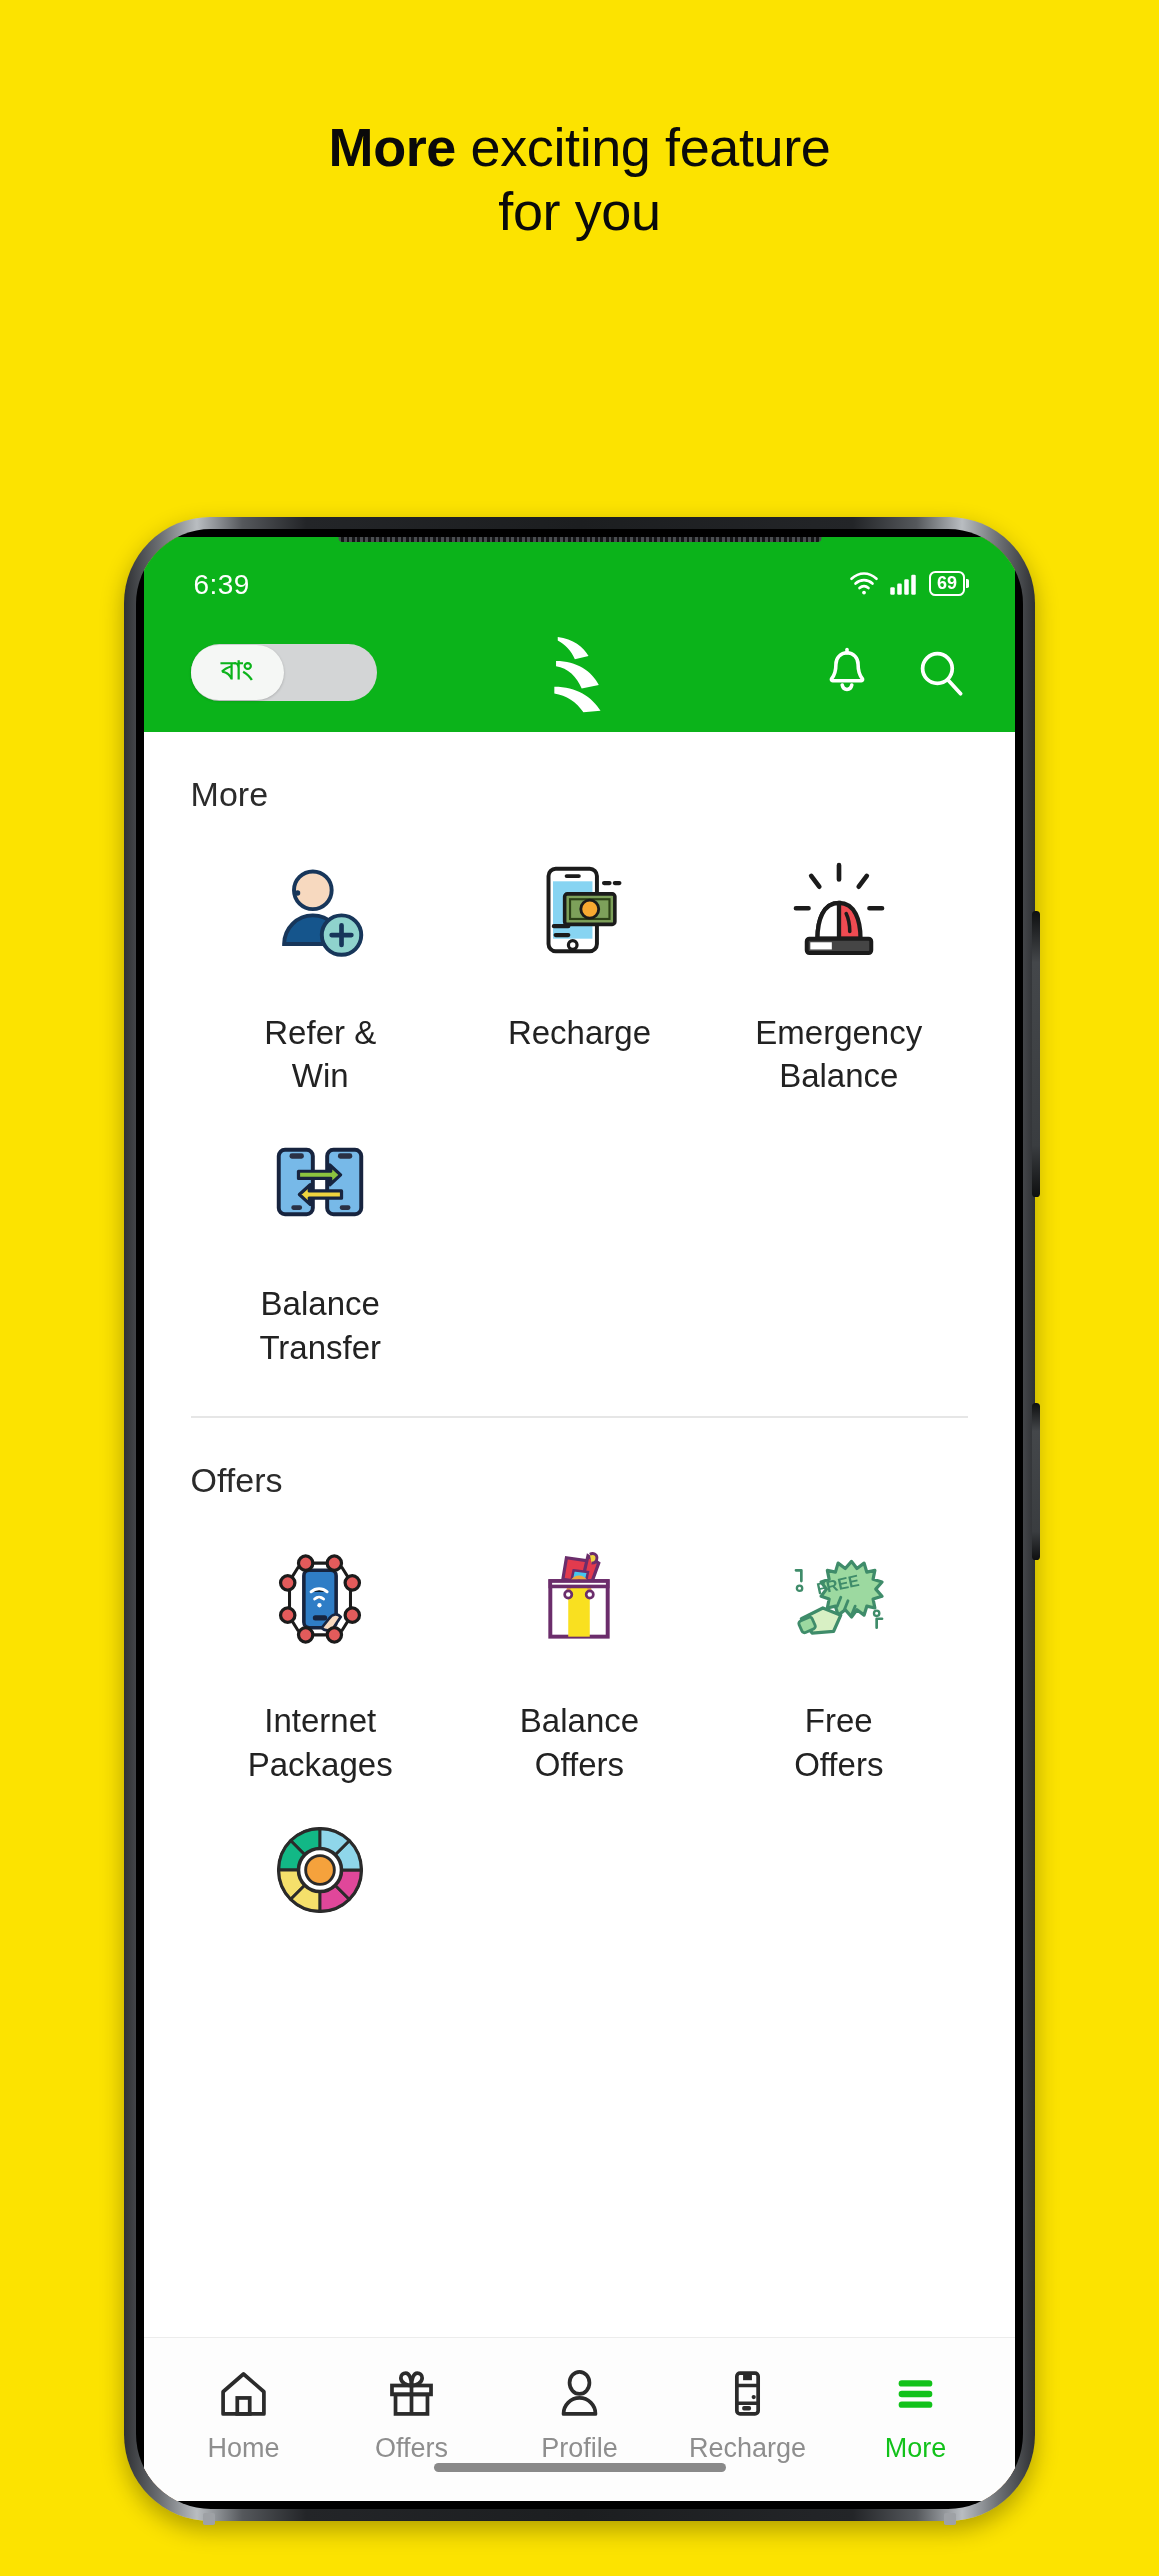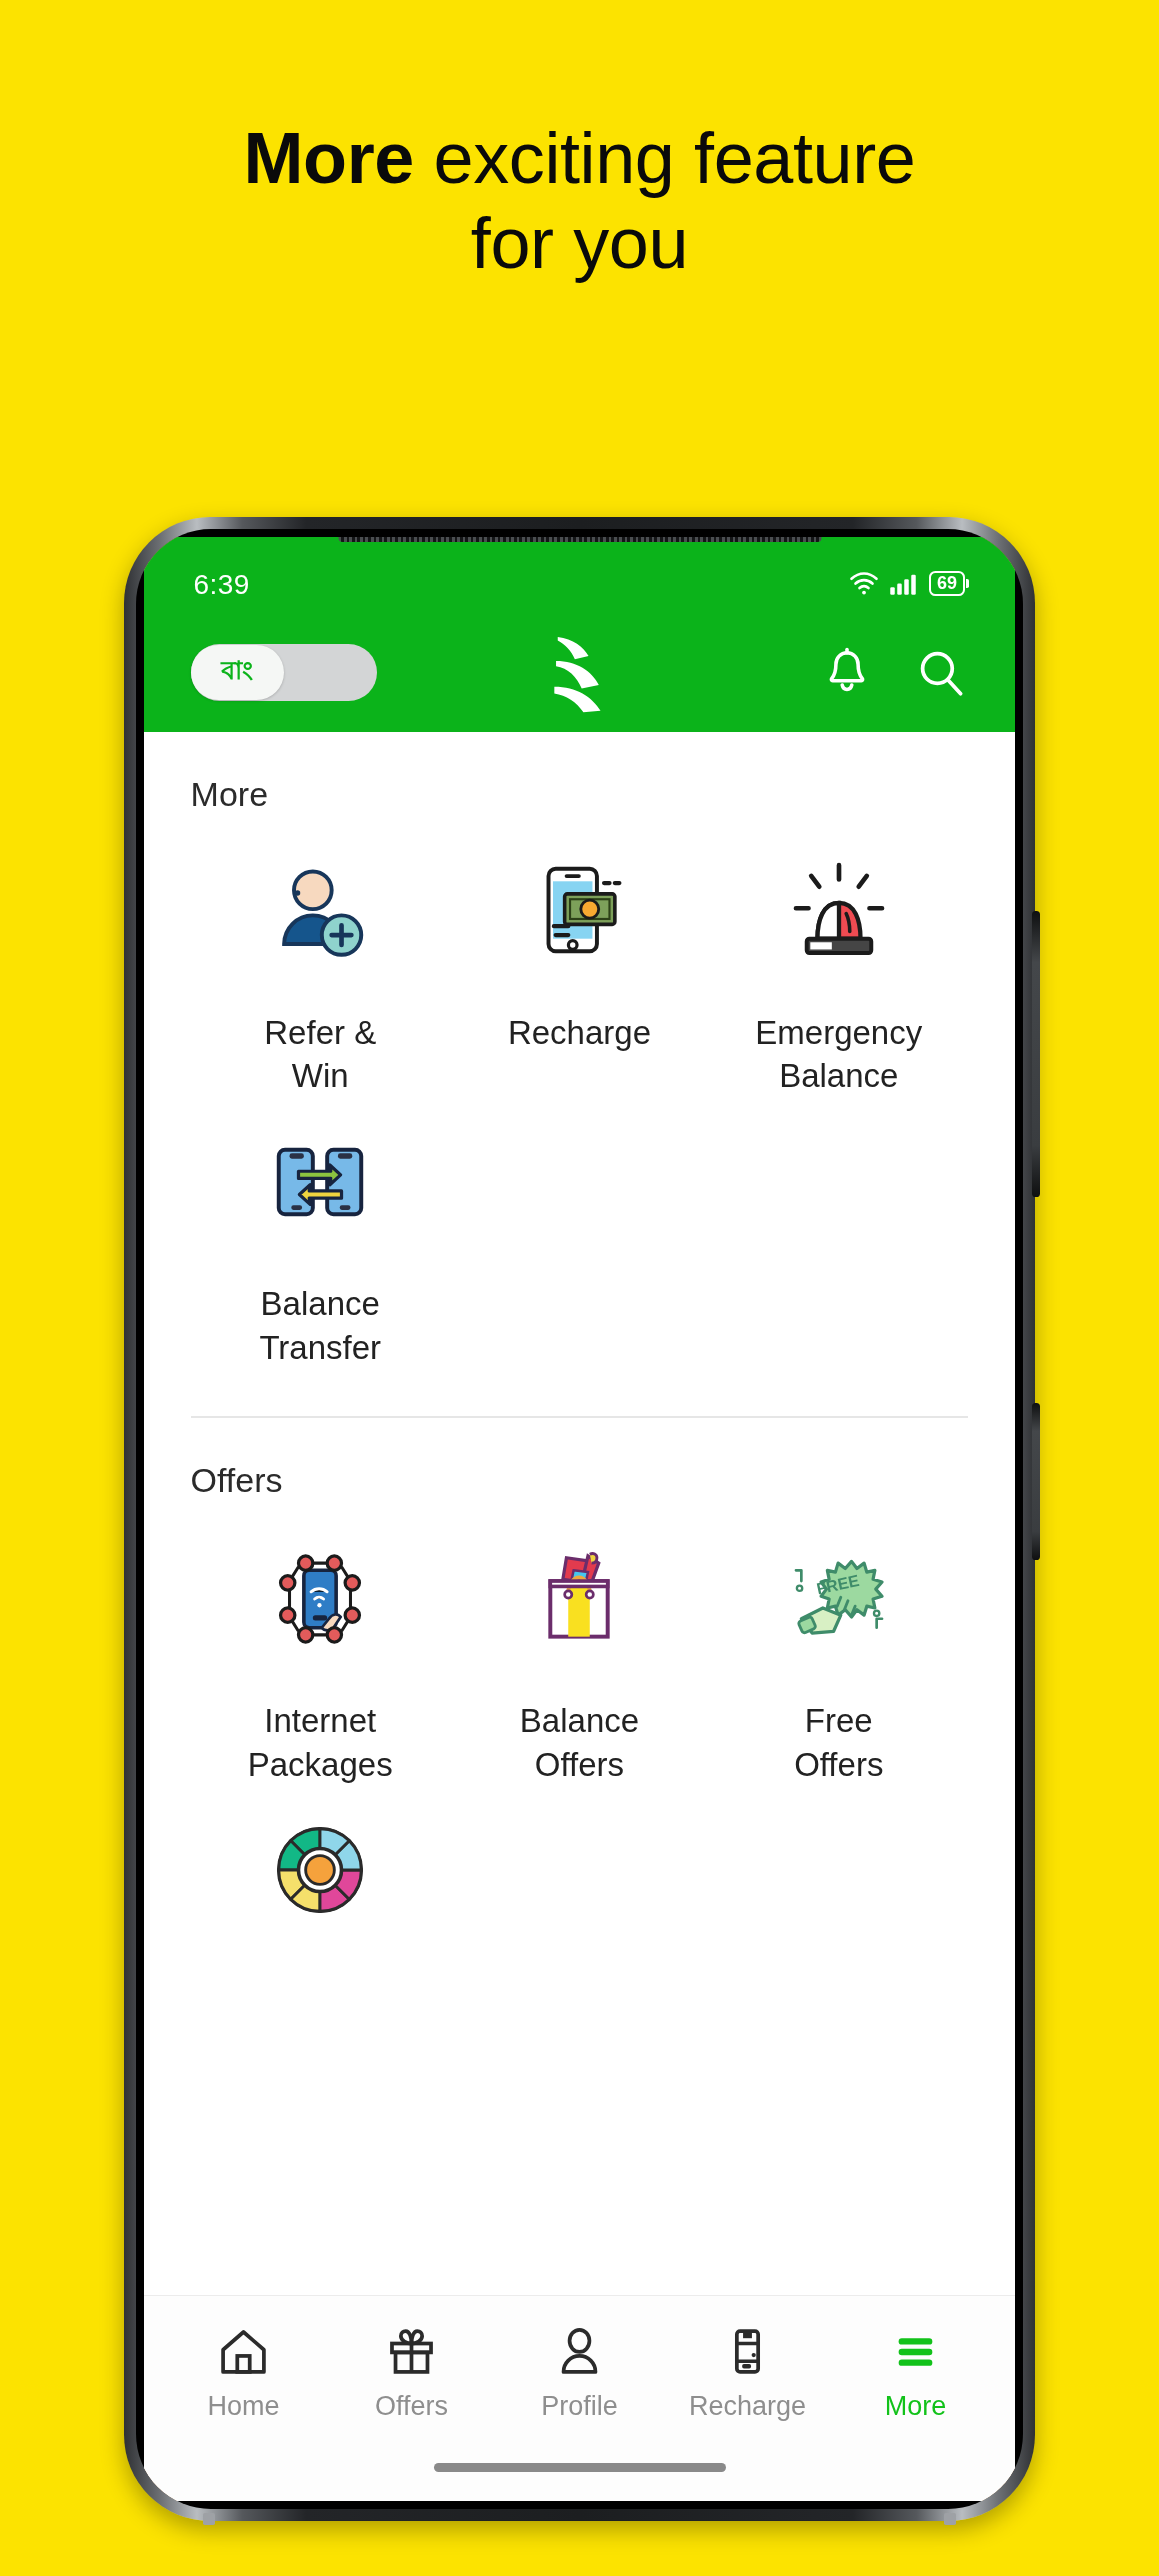--- a/index.html
+++ b/index.html
@@ -10,21 +10,21 @@
     overflow:hidden;
     position:relative;
   }
 
   
   .headline {
     position:absolute;
     top:116px; left:0; width:1159px;
     text-align:center;
     color:#0a0a0a;
-    font-size:72px;
+    font-size:54px;
     line-height:1.18;
     letter-spacing:-0.4px;
   }
   .headline .hl-strong { font-weight:700; }
   .headline .hl-rest   { font-weight:400; }
 
   
   .device {
     position:absolute;
     left:124px; top:517px;
@@ -155,21 +155,21 @@
     font-size:33px; line-height:1.32; color:#222;
     max-width:224px;
   }
   .divider { height:1.8px; background:#e6e6e6; margin:47px 0 0 0; }
 
   .section-offers .grid { padding-top:27px; }
 
   
   .bottomnav {
     position:absolute; left:0; bottom:0;
-    width:100%; height:206px;
+    width:100%; height:164px;
     background:#fdfdfd;
     border-top:1.8px solid #ececec;
     display:flex; align-items:flex-start; justify-content:space-around;
     padding:21.5px 16px 0 16px;
     z-index:30;
   }
   .navitem { display:flex; flex-direction:column; align-items:center; width:170px; }
   .navicon { height:68px; display:flex; align-items:center; justify-content:center; }
   .navlabel { font-size:27px; color:#8e8e8e; margin-top:5.4px; }
   .navitem.active .navlabel { color:#12c21a; }

